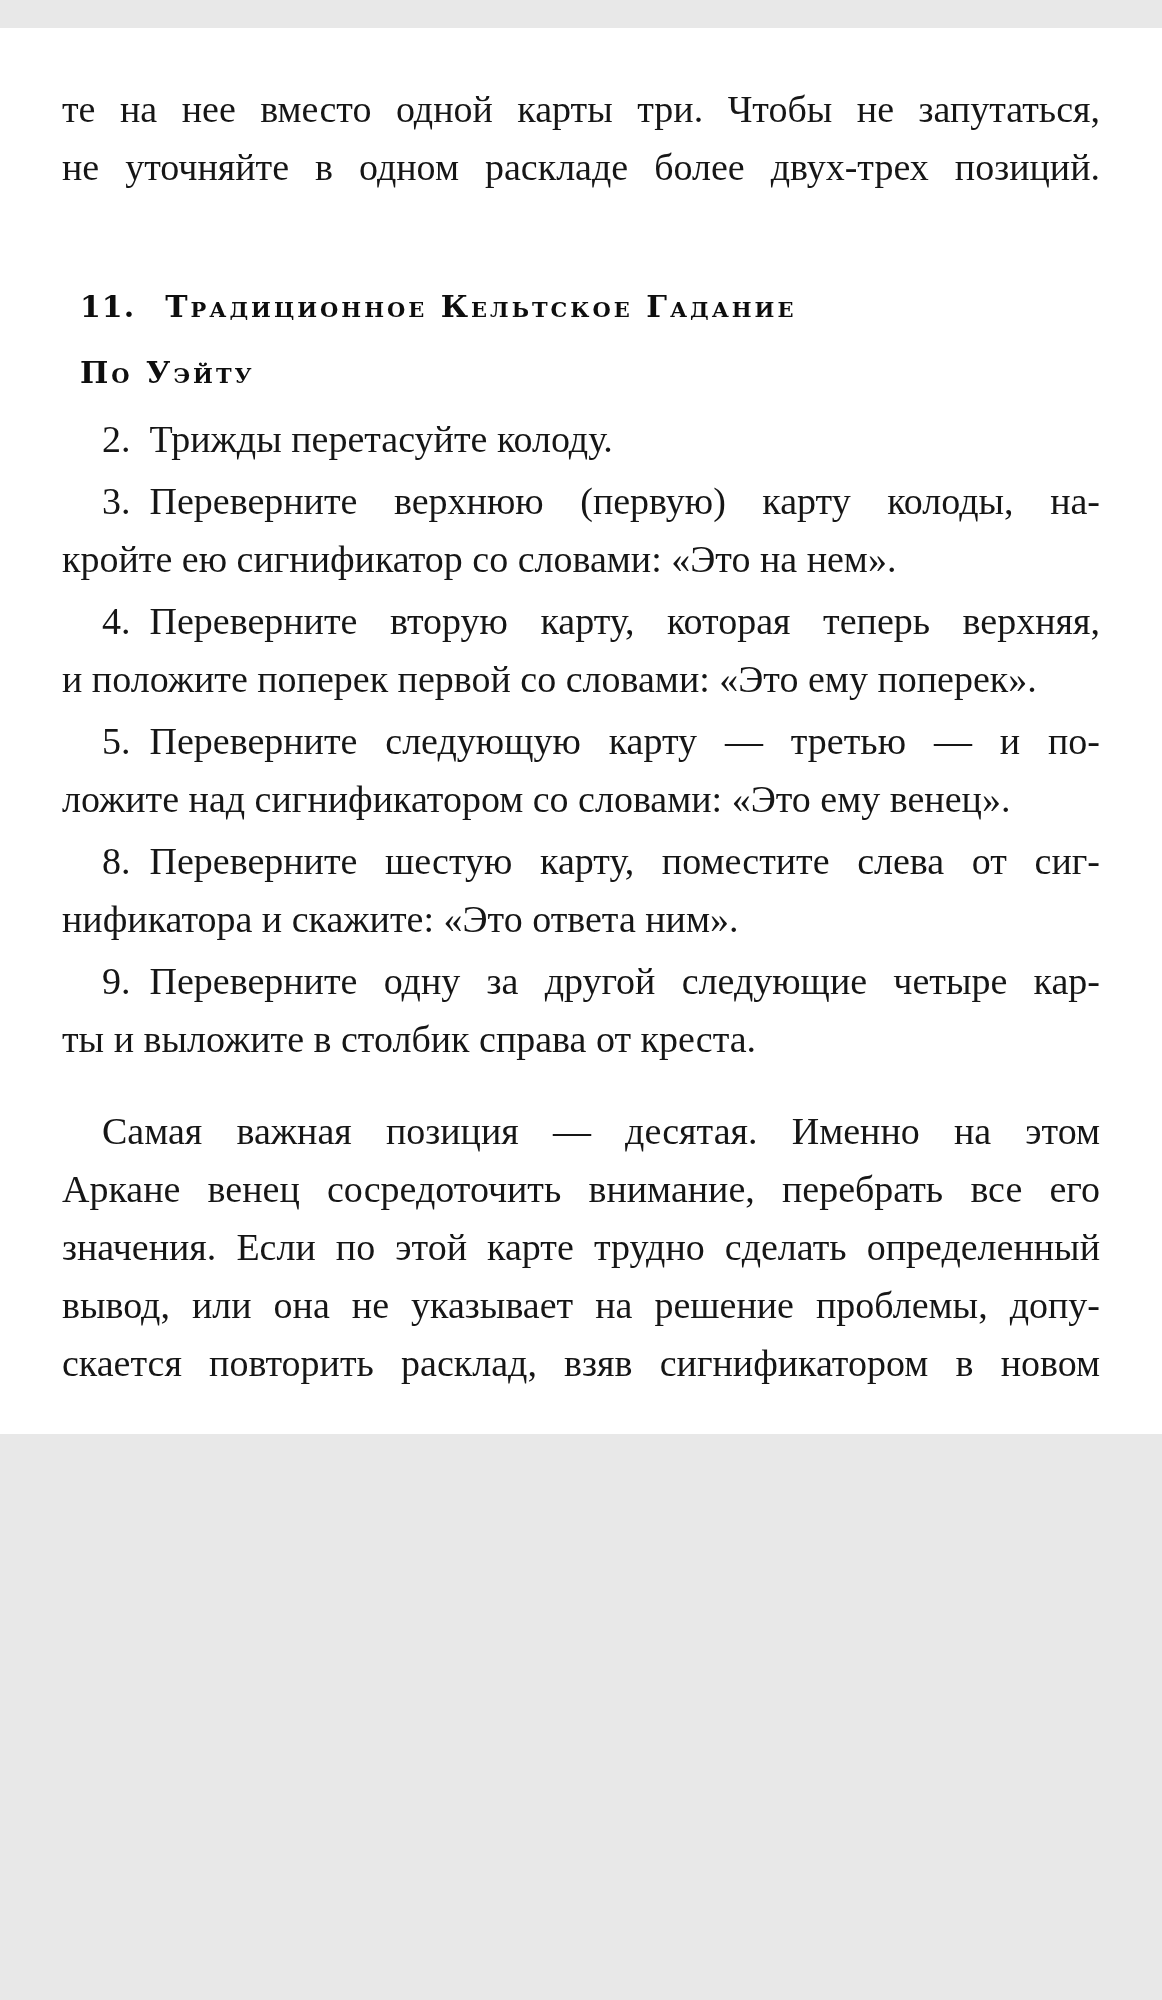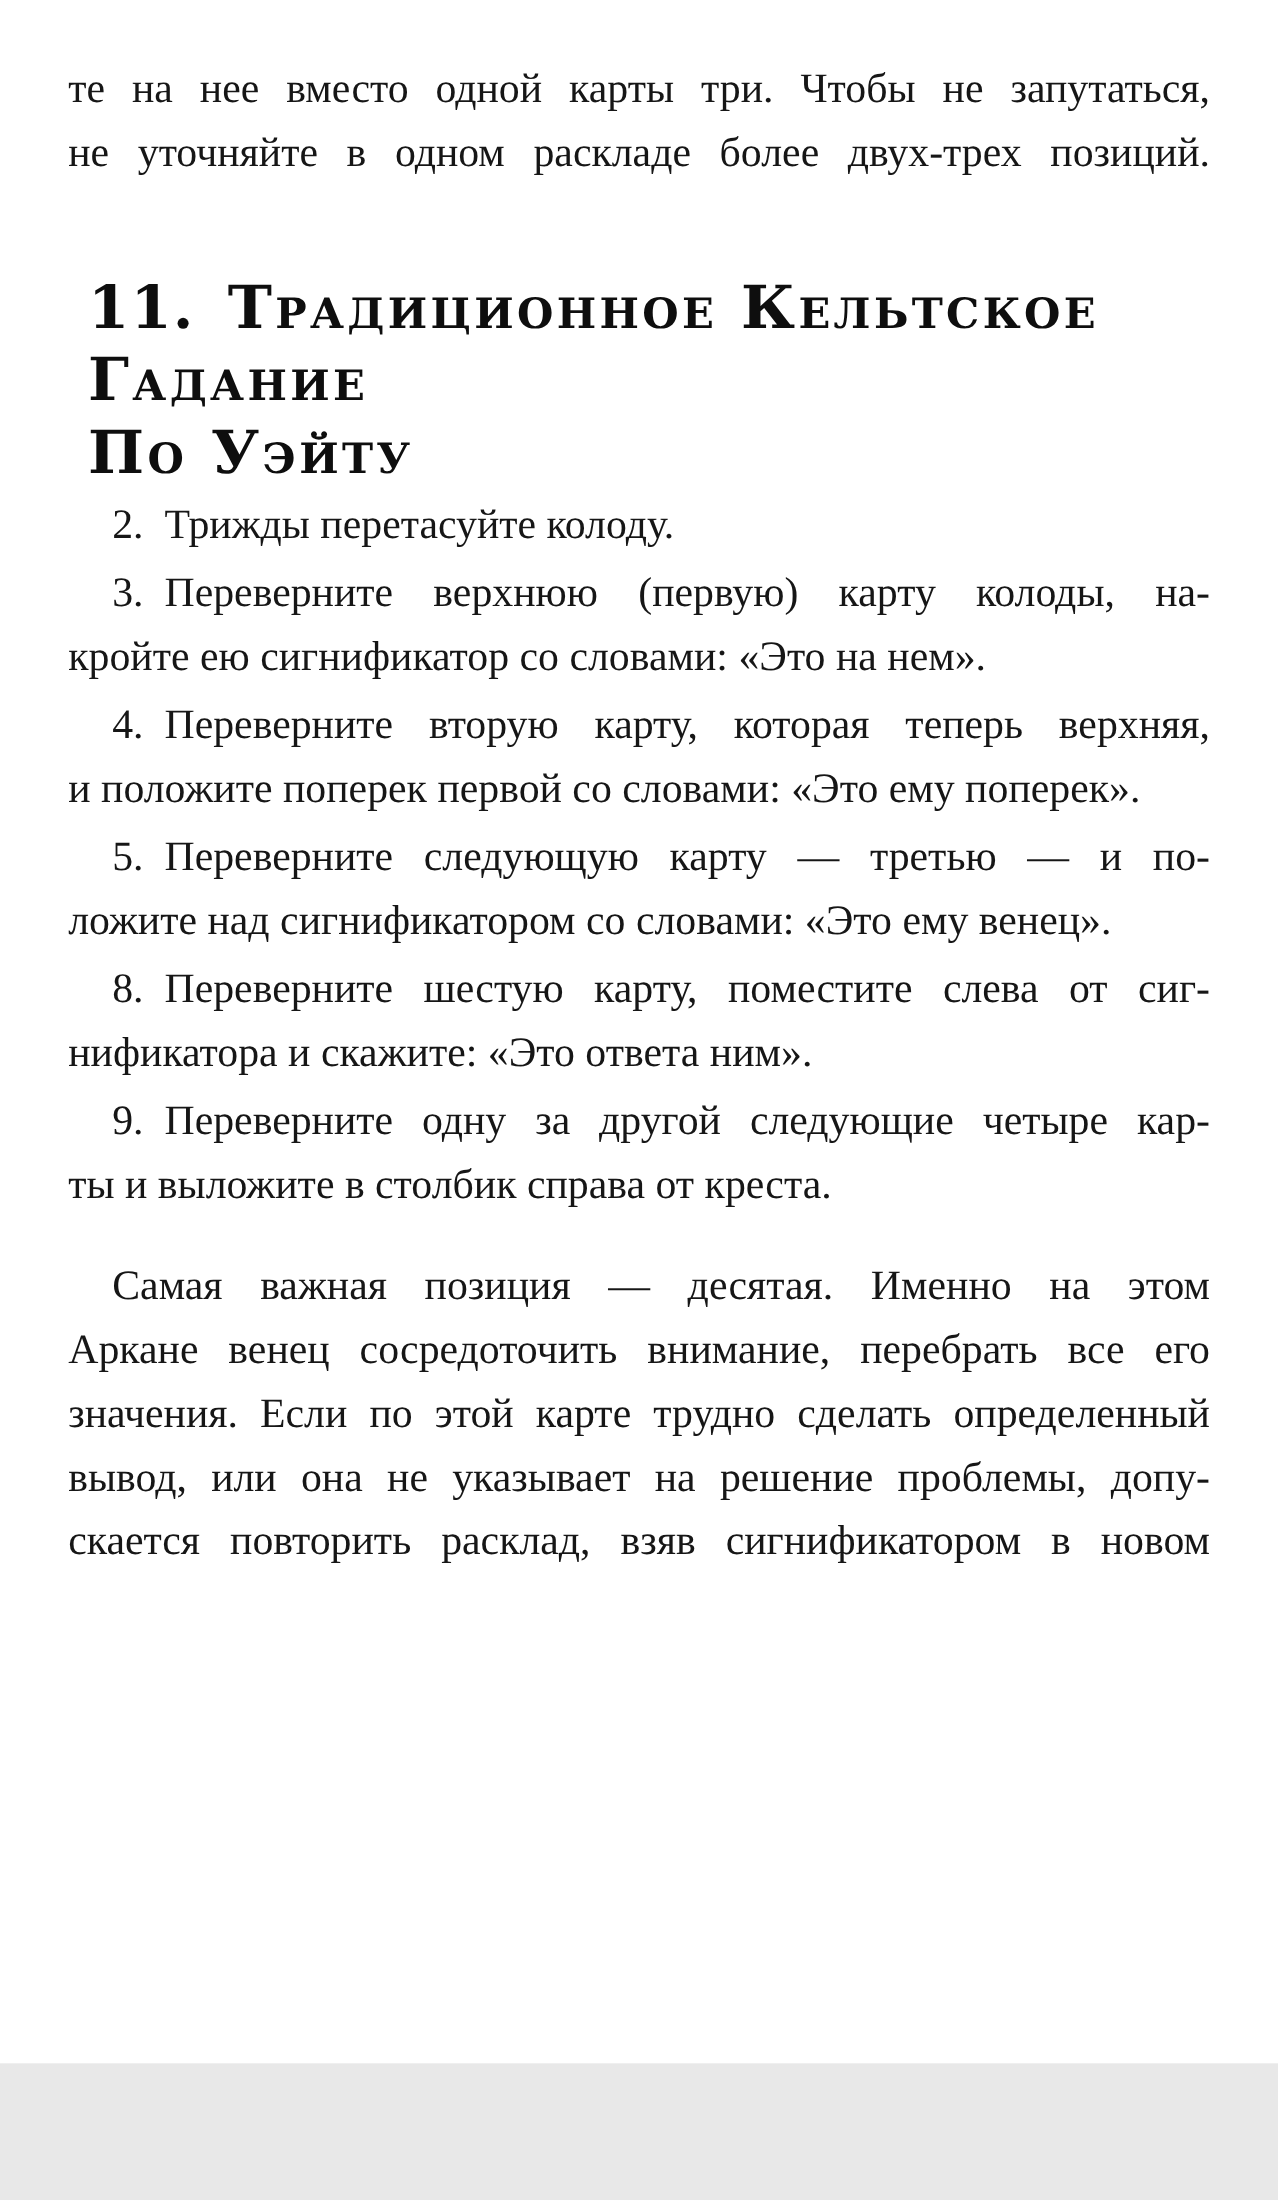--- a/index.html
+++ b/index.html
@@ -1,34 +1,35 @@
 <!DOCTYPE html>
 <html><head>
 <meta charset="utf-8">
 <style>
   html,body{margin:0;padding:0;background:#e8e8e8;}
   .page{
-    width:1162px;height:1876px;background:#ffffff;position:relative;
+    width:1162px;height:1406px;background:#ffffff;position:relative;
     font-family:"Liberation Serif",serif;color:#161616;overflow:hidden;
     box-sizing:border-box;
+    margin-top:28px;
   }
   .column{padding:52px 62px 0 62px;}
   .block{margin:0;}
   .line{
     font-size:38px;line-height:58px;text-align:left;
     color:#161616;
   }
   .line.justify{text-align:justify;text-align-last:justify;}
   .line.indent{text-indent:40px;}
   .step{margin-top:4px;}
   .heading{
     margin-top:78px;margin-left:18px;
     font-family:"DejaVu Serif",serif;font-weight:700;
     font-variant:small-caps;letter-spacing:3px;
-    font-size:54px;line-height:66px;color:#0e0e0e;
+    font-size:30px;line-height:66px;color:#0e0e0e;
   }
   .heading .h-num{margin-right:30px;letter-spacing:1px;}
   .lead{margin-top:55px;}
   .closing{margin-top:34px;}
 </style>
 </head>
 <body>
 
 <div class="page">
   <div class="column">

